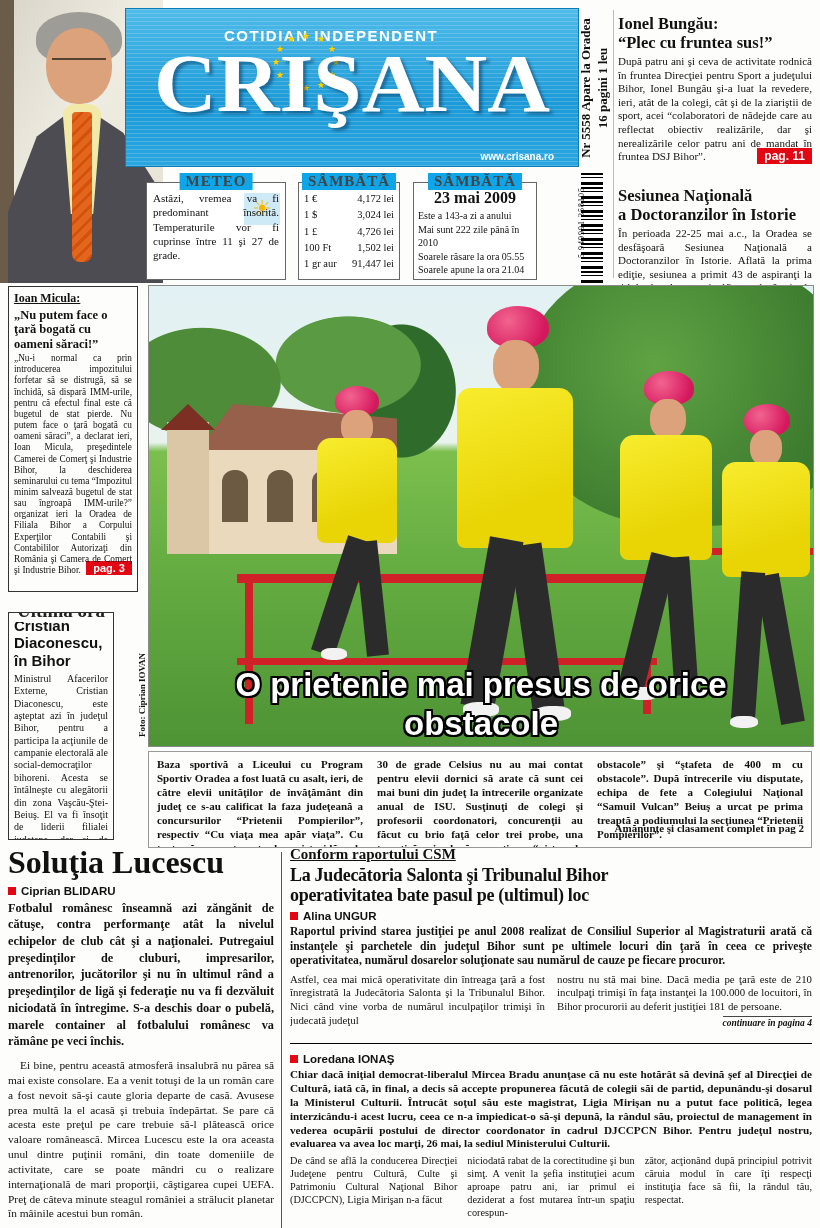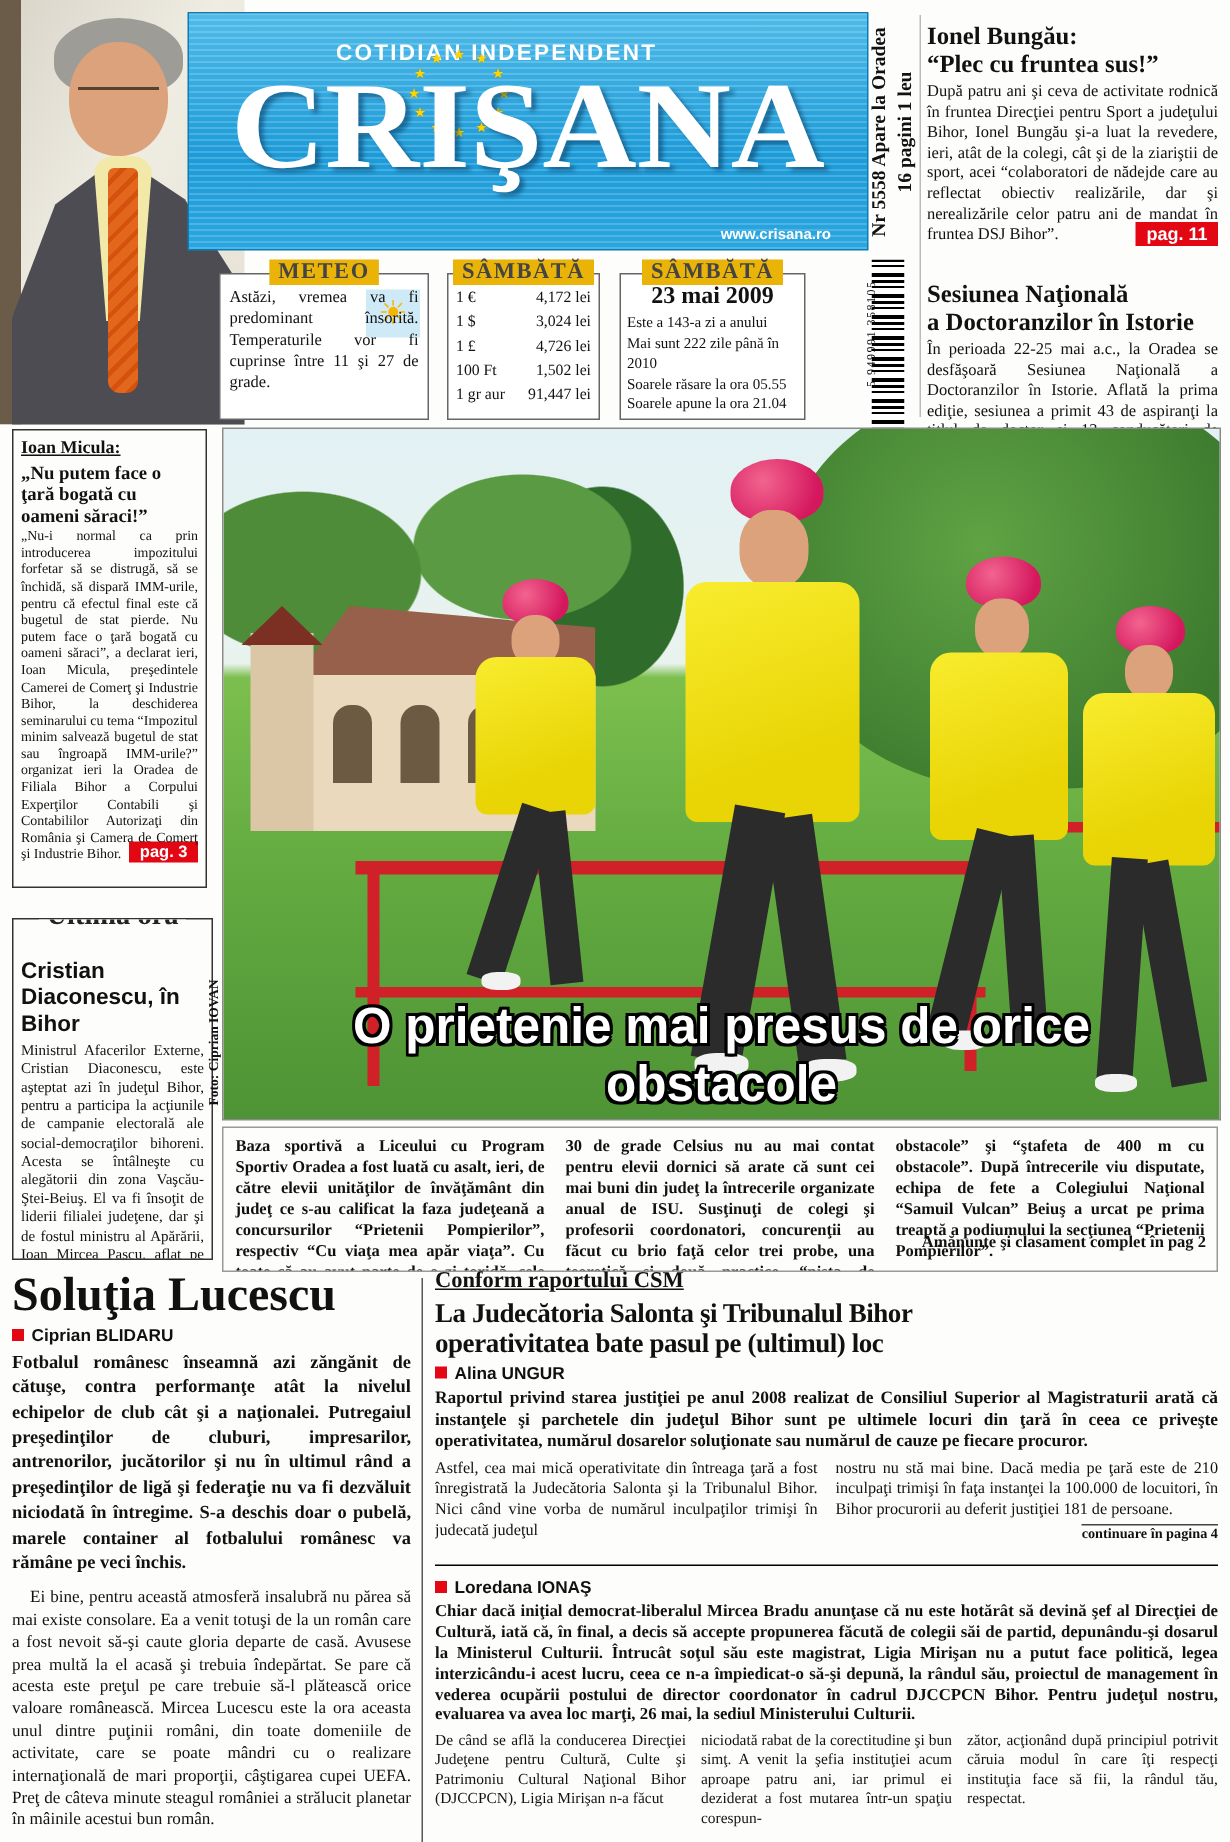--- a/index.html
+++ b/index.html
@@ -37,39 +37,39 @@
   .barnum{left:521px;top:218px;width:120px;font-weight:normal;font-size:8px;letter-spacing:1px;}
 
   
   .rightcol{left:618px;top:14px;width:194px;height:266px;}
   .rc-title{font-weight:bold;font-size:16.5px;line-height:1.18;}
   .rc-body{font-size:11px;line-height:1.24;text-align:justify;margin-top:2px;}
   .pagbadge{display:inline-block;background:#e30613;color:#fff;font-family:"Liberation Sans",sans-serif;font-weight:bold;font-size:12px;padding:1px 7px;float:right;margin-top:-16px;margin-left:24px;}
 
   
   .ibox{border:1px solid #666;background:#fff;}
-  .ibox .btitle{position:absolute;top:-10px;left:50%;transform:translateX(-50%);background:#eab308;padding:0 6px;font-weight:bold;font-size:15px;letter-spacing:1px;color:#444;white-space:nowrap;}
+  .ibox .btitle{position:absolute;top:-10px;left:50%;transform:translateX(-50%);background:#0ea5e9;padding:0 6px;font-weight:bold;font-size:15px;letter-spacing:1px;color:#444;white-space:nowrap;}
   .meteo{left:146px;top:182px;width:138px;height:96px;}
   .meteo .mtext{position:absolute;left:6px;top:8px;width:126px;font-size:11px;line-height:1.3;text-align:justify;}
   .sun{position:absolute;right:5px;top:10px;width:36px;height:32px;background:#cfeaf7;text-align:center;line-height:32px;font-size:22px;color:#f7b500;}
   .cotatii{left:298px;top:182px;width:100px;height:96px;}
   .cotatii .rows{position:absolute;left:5px;top:8px;width:90px;font-size:10.5px;line-height:1.55;}
   .cotatii .row{display:flex;justify-content:space-between;}
   .samb{left:413px;top:182px;width:122px;height:96px;}
   .samb .date{margin-top:6px;text-align:center;font-weight:bold;font-size:16px;}
   .samb .lines{margin:2px 4px 0 4px;font-size:10px;line-height:1.35;}
 
   
   .micula{left:8px;top:286px;width:130px;height:306px;border:1px solid #333;padding:4px 5px;box-sizing:border-box;overflow:hidden;}
   .micula .kick{font-weight:bold;font-size:12px;text-decoration:underline;}
   .micula .ttl{font-weight:bold;font-size:12.5px;line-height:1.15;margin:2px 0;}
   .micula .bd{font-size:9.3px;line-height:1.2;text-align:justify;}
   .micula .pagbadge{margin-top:-15px;font-size:11px;}
 
-  .ultima{left:8px;top:612px;width:134px;height:228px;border:1px solid #333;padding:26px 5px 4px 5px;box-sizing:border-box;overflow:hidden;}
+  .ultima{left:8px;top:612px;width:106px;height:228px;border:1px solid #333;padding:4px 5px 4px 5px;box-sizing:border-box;overflow:hidden;}
   .ultima .btitle{position:absolute;top:-13px;left:50%;transform:translateX(-50%);background:#fdfdfb;padding:0 5px;font-weight:bold;font-size:19px;color:#222;white-space:nowrap;}
   .ultima .ttl{font-weight:bold;font-size:15px;line-height:1.15;font-family:"Liberation Sans",sans-serif;}
   .ultima .bd{margin-top:4px;font-size:10px;line-height:1.24;text-align:justify;}
 
   
   .photo{left:148px;top:285px;width:664px;height:460px;border:1px solid #8a8a8a;overflow:hidden;background:linear-gradient(180deg,#e2f1f4 0%,#e9f3ee 34%,#7cbf4e 36%,#66ad42 60%,#4e9335 100%);}
   .treeband{position:absolute;left:0;top:0;width:100%;height:175px;
      background:radial-gradient(ellipse 130px 90px at 8% 55%,#4e8c39 60%,transparent 61%),
                 radial-gradient(ellipse 120px 80px at 30% 45%,#5a9a42 60%,transparent 61%),
                 radial-gradient(ellipse 90px 110px at 38% 60%,#2f6b2a 60%,transparent 61%);}
@@ -97,21 +97,21 @@
 
   
   .vsep{left:281px;top:852px;width:1px;height:376px;background:#555;}
   .lucescu{left:8px;top:846px;width:266px;height:378px;overflow:hidden;}
   .luc-title{font-weight:bold;font-size:32px;line-height:1.05;}
   .byline{font-family:"Liberation Sans",sans-serif;font-weight:bold;font-size:11.5px;margin:5px 0 3px 0;}
   .redsq{display:inline-block;width:8px;height:8px;background:#e30613;margin-right:5px;}
   .luc-lead{font-weight:bold;font-size:12.3px;line-height:1.36;text-align:justify;}
   .luc-p{font-size:11.4px;line-height:1.3;text-align:justify;margin:0;text-indent:12px;}
   .luc-p+.luc-p{margin-top:2px;}
-  .contin{display:block;text-align:right;font-weight:bold;font-size:9.5px;margin-top:4px;}
+  .contin{display:block;text-align:right;font-style:italic;font-weight:bold;font-size:9.5px;margin-top:4px;}
   .contin span{border-top:1px solid #444;padding-top:1px;}
 
   .csm{left:290px;top:846px;width:522px;height:196px;overflow:hidden;}
   .kicker{font-weight:bold;font-size:15px;text-decoration:underline;}
   .big-title{font-weight:bold;font-size:18px;line-height:1.12;letter-spacing:-.3px;margin-top:2px;}
   .lead{font-weight:bold;font-size:11.6px;line-height:1.25;text-align:justify;margin-top:2px;}
   .colwrap{display:flex;gap:12px;margin-top:4px;}
   .colwrap .col{flex:1;font-size:10.8px;line-height:1.26;text-align:justify;}
   .hsep{left:290px;top:1043px;width:522px;height:1px;background:#000;}
 

